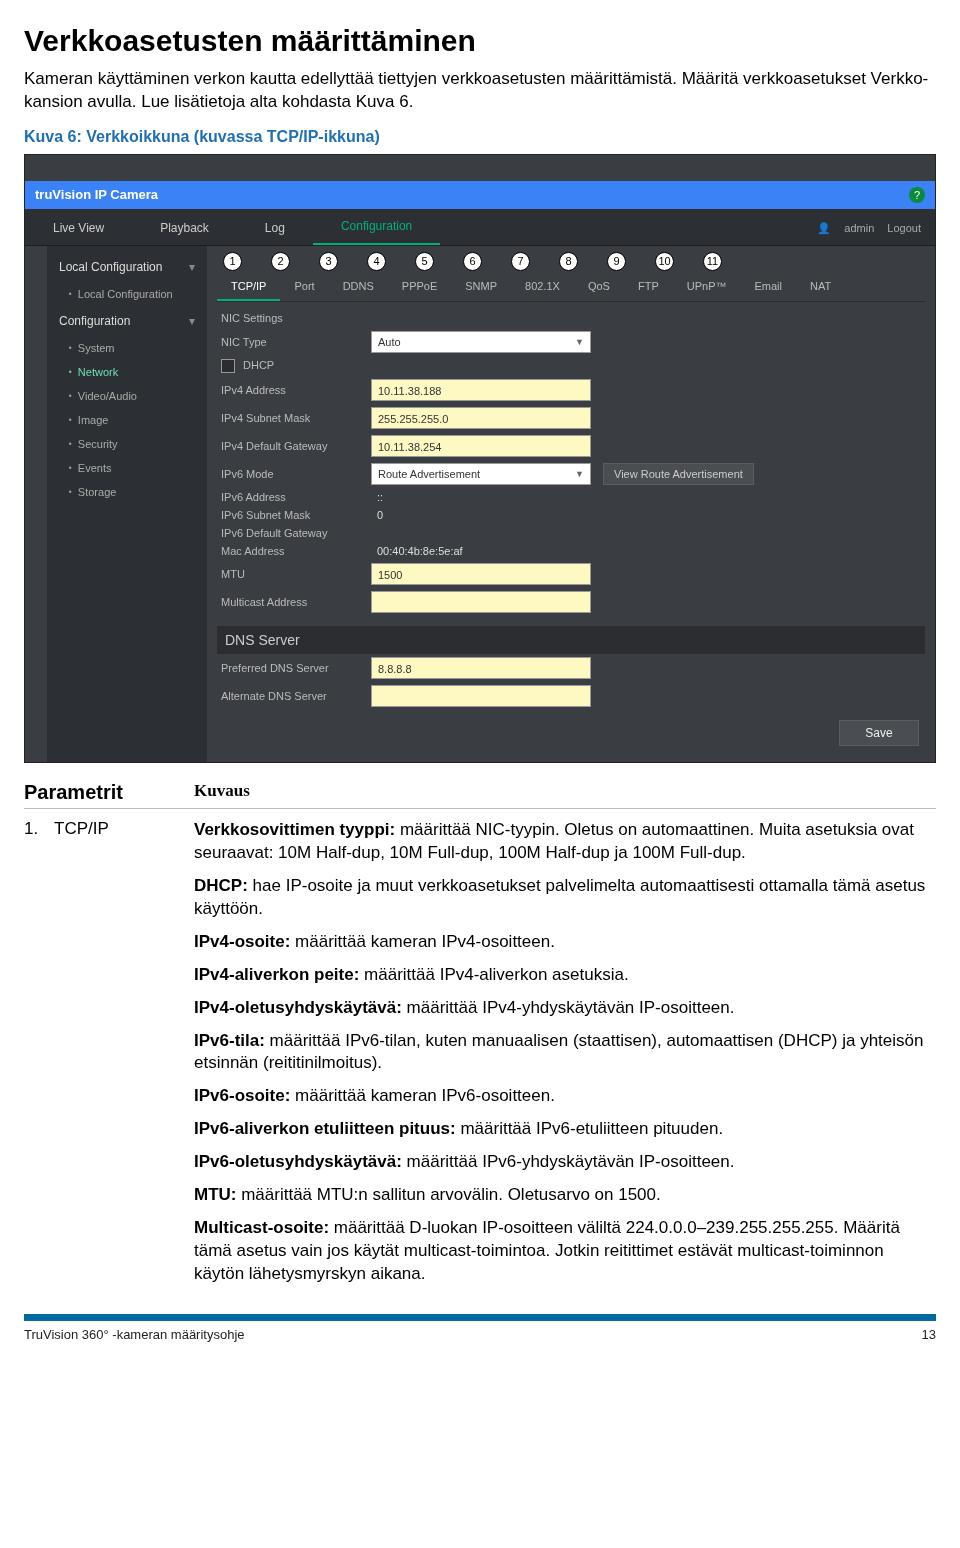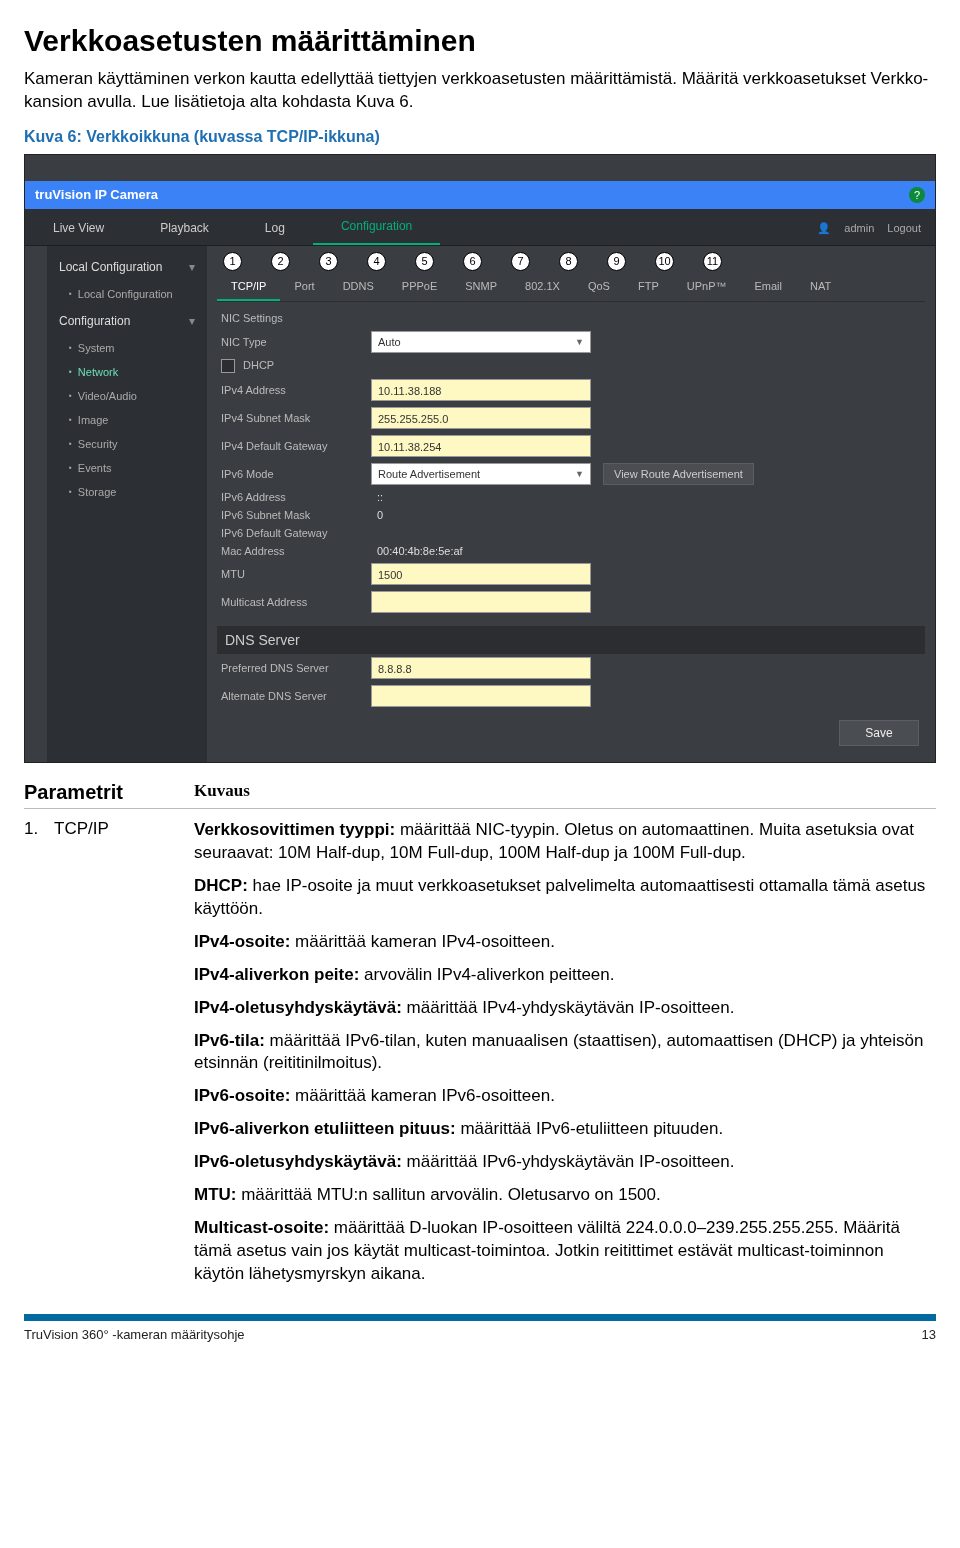--- a/index.html
+++ b/index.html
@@ -216,21 +216,21 @@
       <div class="pt-h1">Parametrit</div>
       <div class="pt-h2">Kuvaus</div>
     </div>
     <div class="pt-row">
       <div class="pt-num">1.</div>
       <div class="pt-name">TCP/IP</div>
       <div class="pt-desc">
         <p><b>Verkkosovittimen tyyppi:</b><span> määrittää NIC-tyypin. Oletus on automaattinen. Muita asetuksia ovat seuraavat: 10M Half-dup, 10M Full-dup, 100M Half-dup ja 100M Full-dup.</span></p>
         <p><b>DHCP:</b><span> hae IP-osoite ja muut verkkoasetukset palvelimelta automaattisesti ottamalla tämä asetus käyttöön.</span></p>
         <p><b>IPv4-osoite:</b><span> määrittää kameran IPv4-osoitteen.</span></p>
-        <p><b>IPv4-aliverkon peite:</b><span> arvovälin IPv4-aliverkon peitteen.</span></p>
+        <p><b>IPv4-aliverkon peite:</b><span> määrittää IPv4-aliverkon asetuksia.</span></p>
         <p><b>IPv4-oletusyhdyskäytävä:</b><span> määrittää IPv4-yhdyskäytävän IP-osoitteen.</span></p>
         <p><b>IPv6-tila:</b><span> määrittää IPv6-tilan, kuten manuaalisen (staattisen), automaattisen (DHCP) ja yhteisön etsinnän (reititinilmoitus).</span></p>
         <p><b>IPv6-osoite:</b><span> määrittää kameran IPv6-osoitteen.</span></p>
         <p><b>IPv6-aliverkon etuliitteen pituus:</b><span> määrittää IPv6-etuliitteen pituuden.</span></p>
         <p><b>IPv6-oletusyhdyskäytävä:</b><span> määrittää IPv6-yhdyskäytävän IP-osoitteen.</span></p>
         <p><b>MTU:</b><span> määrittää MTU:n sallitun arvovälin. Oletusarvo on 1500.</span></p>
         <p><b>Multicast-osoite:</b><span> määrittää D-luokan IP-osoitteen väliltä 224.0.0.0–239.255.255.255. Määritä tämä asetus vain jos käytät multicast-toimintoa. Jotkin reitittimet estävät multicast-toiminnon käytön lähetysmyrskyn aikana.</span></p>
       </div>
     </div>
   </div>

